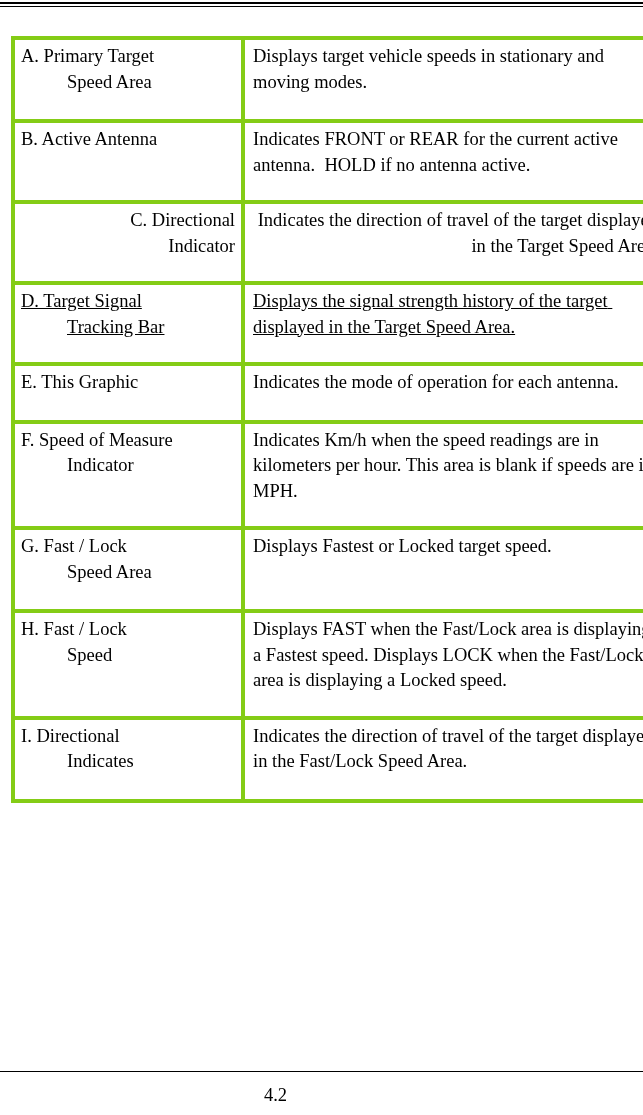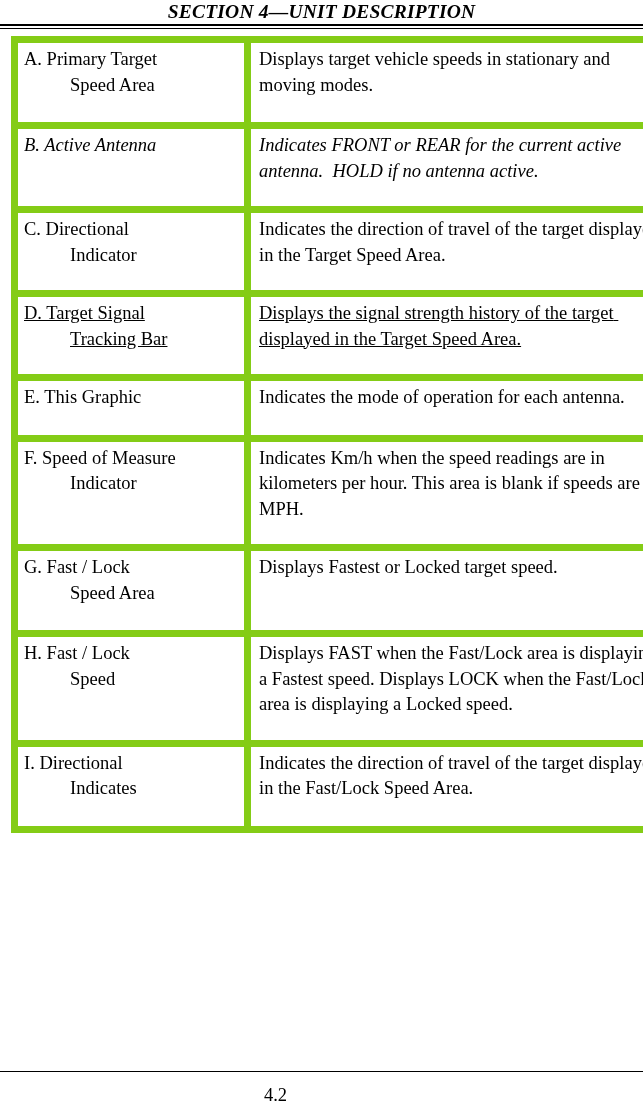--- a/index.html
+++ b/index.html
@@ -62,21 +62,21 @@
   
   .desc-table {
     position: absolute;
     top: 36px;
     left: 11px;
     width: 621px;
     border-collapse: collapse;
     table-layout: fixed;
   }
   .desc-table td {
-    border: 7px solid #84cc16;
+    border: 4px solid #84cc16;
     vertical-align: top;
     font-size: 18.5px;
     line-height: 25.5px;
     padding: 4px 6px 22px 6px;
   }
   .col-label {
     width: 214px;
   }
   .col-desc {
     width: 407px;
@@ -88,22 +88,22 @@
     white-space: pre-wrap;
   }
   .desc-text {
     display: block;
     padding-left: 2px;
     white-space: pre-wrap;
   }
 
   
   tr[data-row="A"] td { padding-bottom: 24px; }
-  tr[data-row="B"] td { padding-bottom: 22px; font-style: italic; }
-  tr[data-row="C"] td { padding-bottom: 22px; }
+  tr[data-row="B"] td { padding-bottom: 22px; }
+  tr[data-row="C"] td { padding-bottom: 22px; text-align: right; }
   tr[data-row="D"] td { padding-bottom: 22px; text-decoration: underline; }
   tr[data-row="E"] td { padding-bottom: 24px; }
   tr[data-row="F"] td { padding-bottom: 22px; }
   tr[data-row="G"] td { padding-bottom: 24px; margin-top: 8px; }
   tr[data-row="H"] td { padding-bottom: 22px; }
   tr[data-row="I"] td { padding-bottom: 24px; }
 
   
   .footer-block {
     position: absolute;
@@ -124,21 +124,20 @@
     line-height: 21px;
     padding-bottom: 9px;
   }
 </style>
 </head>
 <body>
 
 <div class="page">
 
   <div class="header-block">
-    <div class="header-title">SECTION 4—UNIT DESCRIPTION</div>
     <div class="header-rule-thick"></div>
     <div class="header-rule-gap"></div>
     <div class="header-rule-thin"></div>
   </div>
 
   <table class="desc-table">
     <tbody>
 
       <tr data-row="A">
         <td class="col-label">

